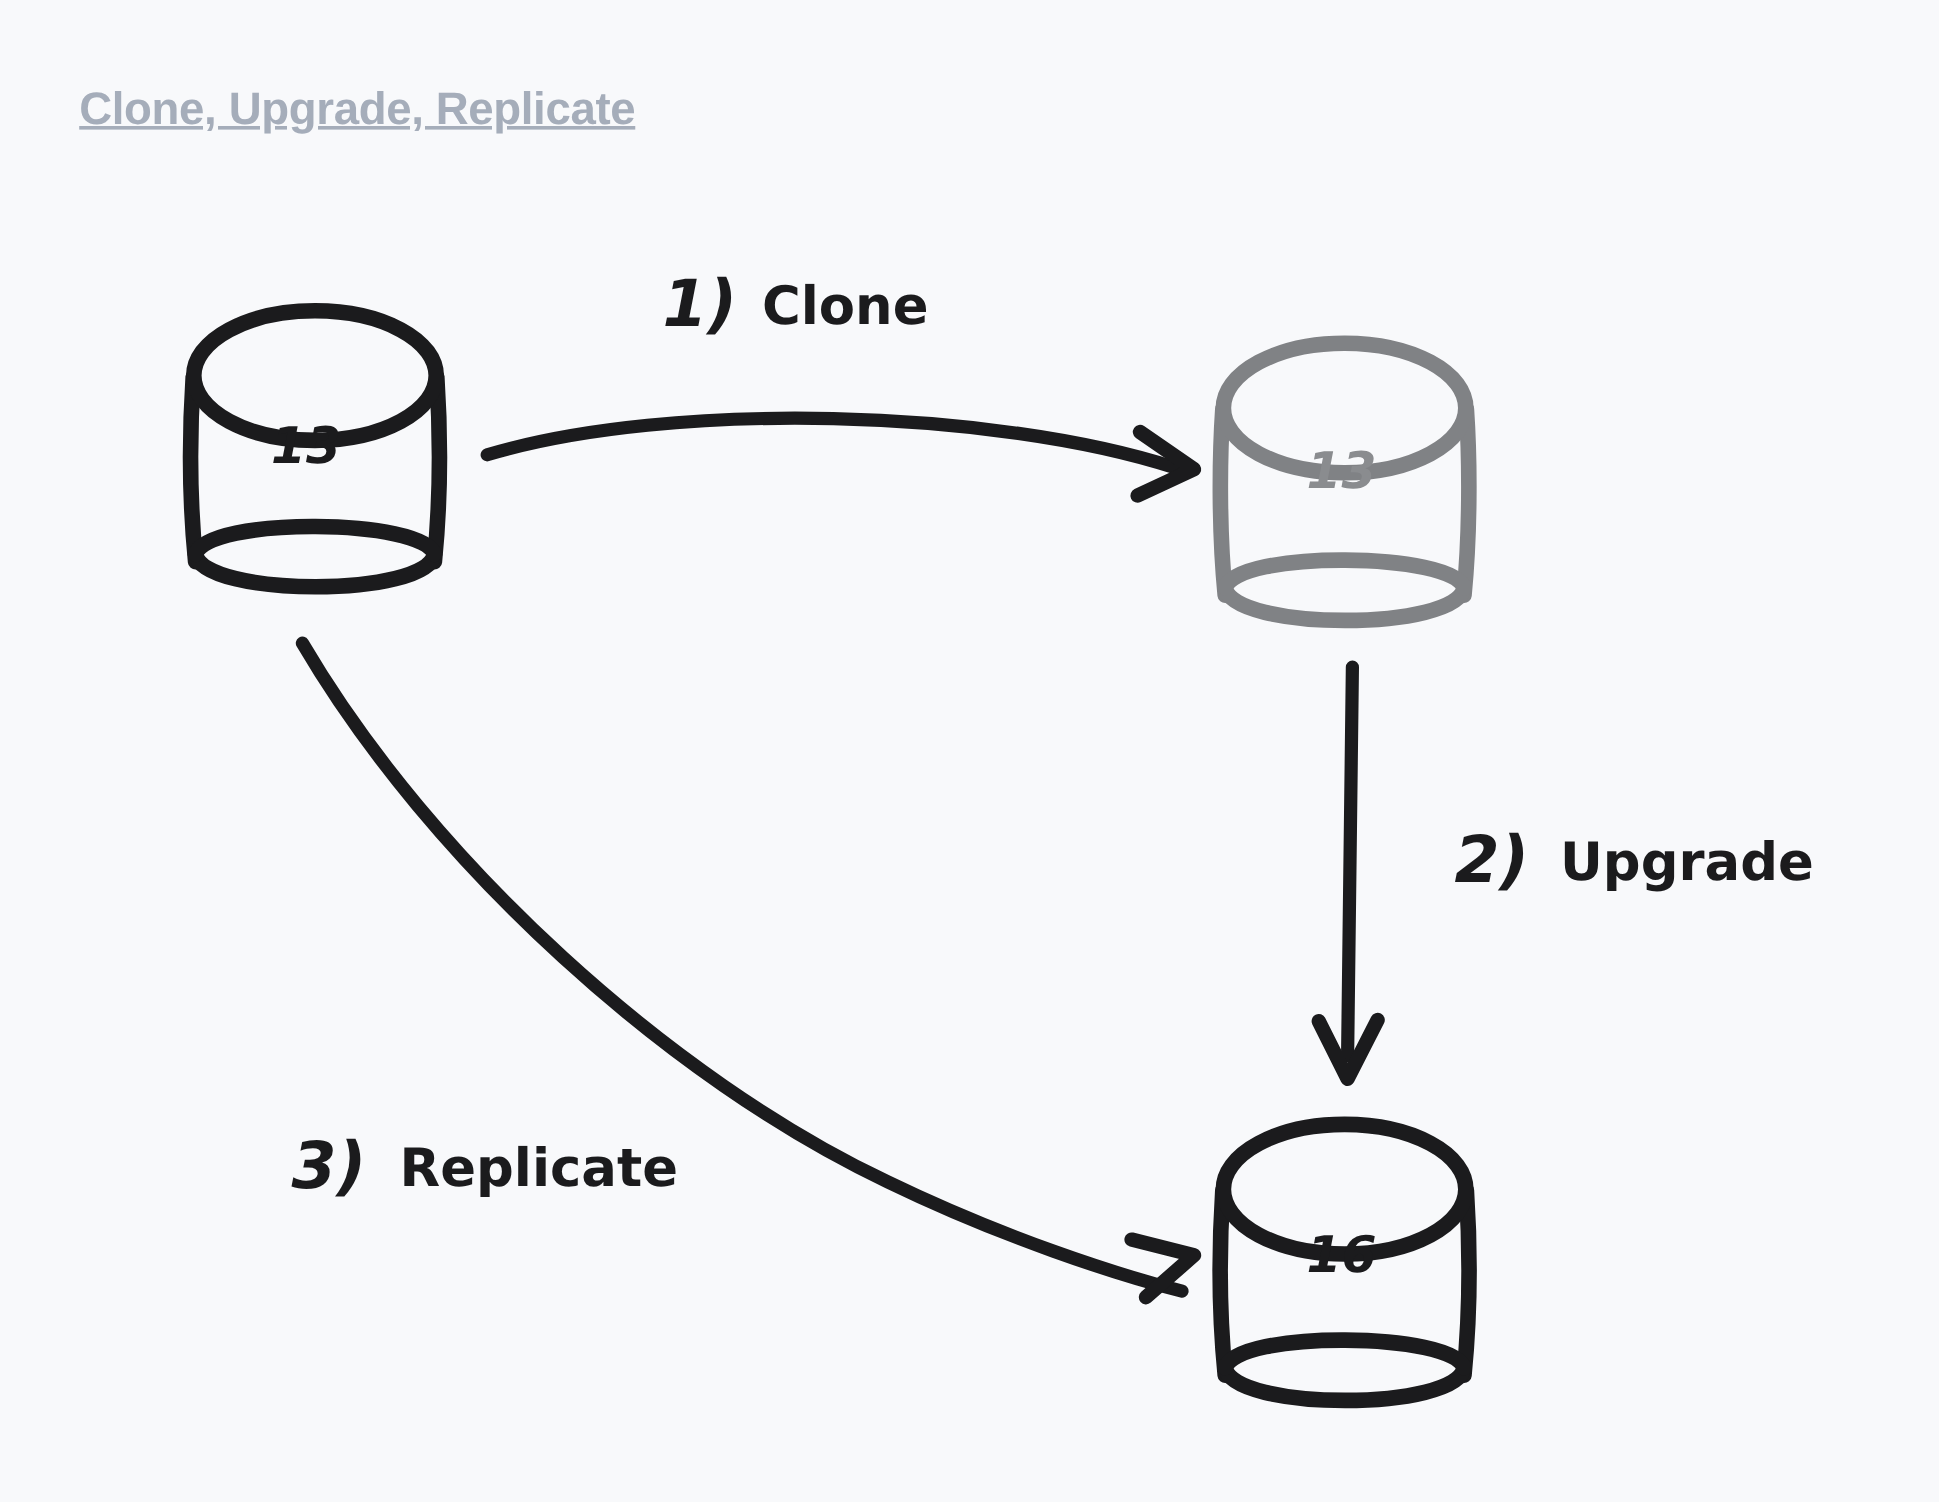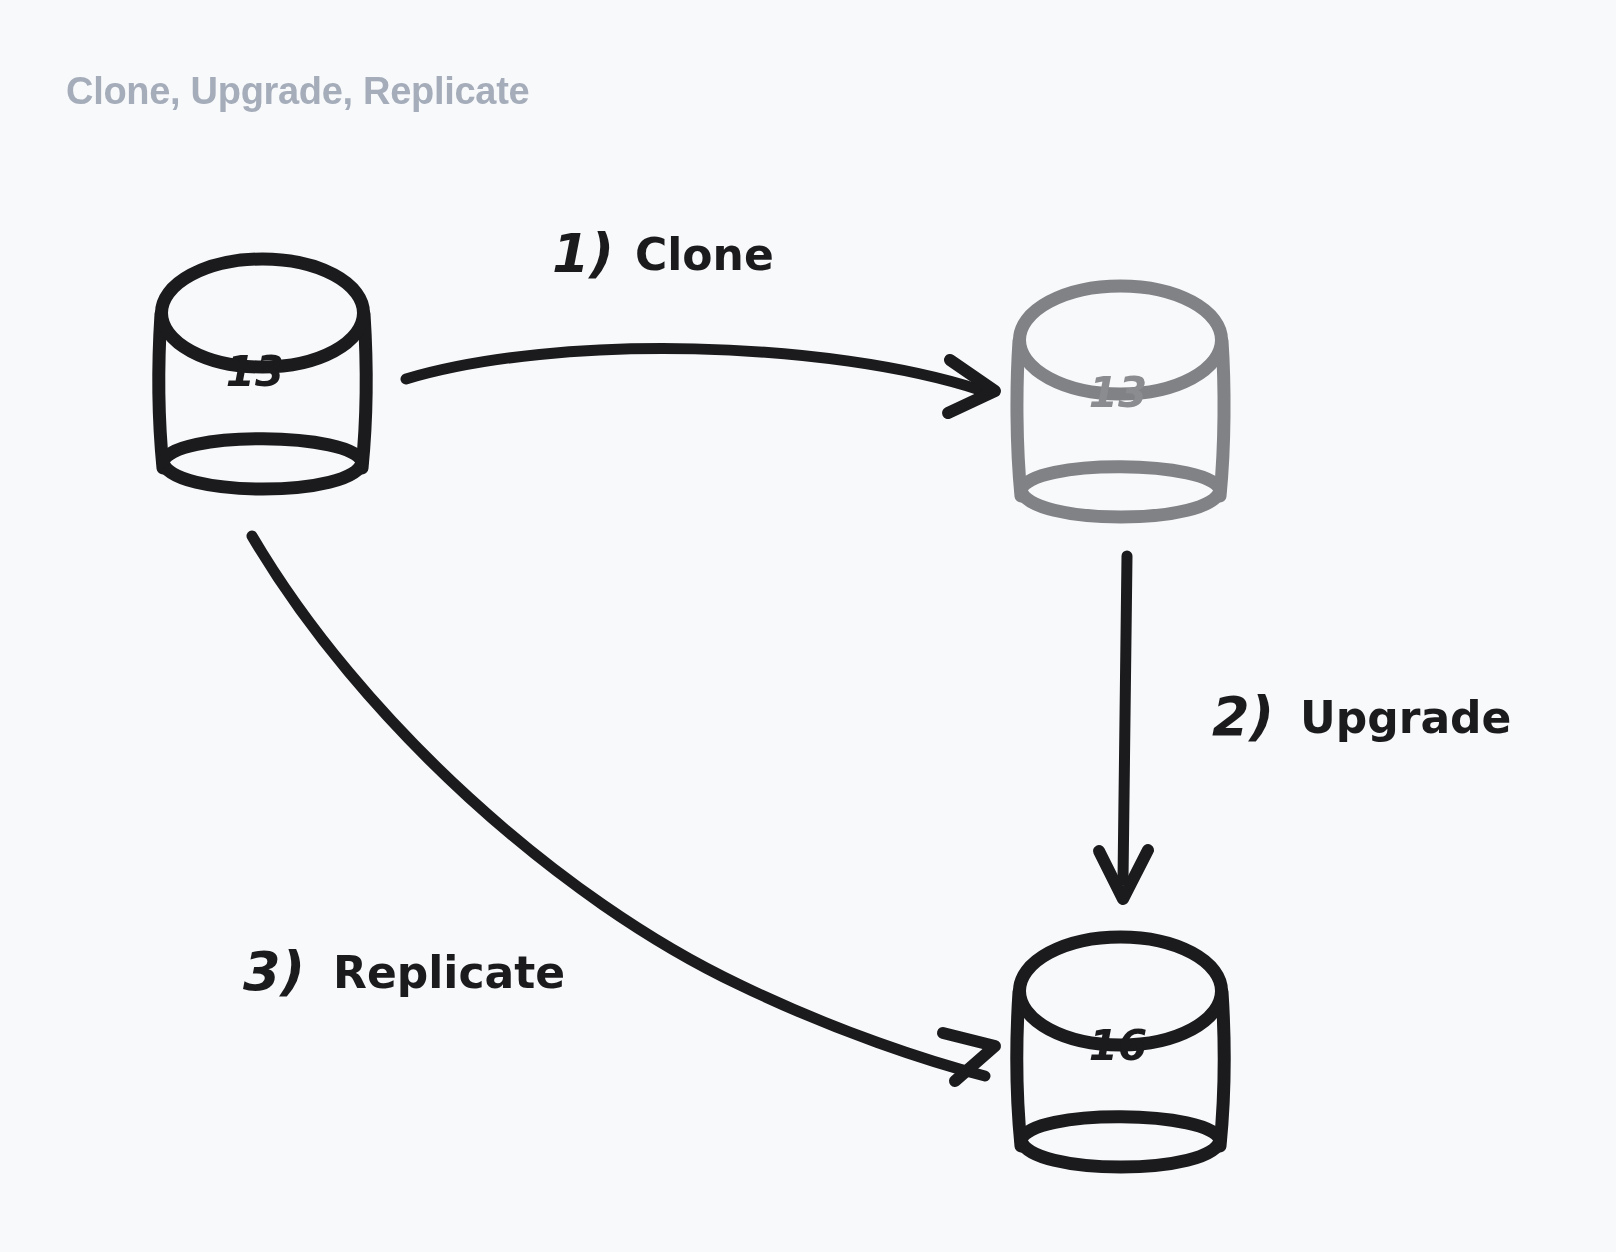--- a/index.html
+++ b/index.html
@@ -28,20 +28,21 @@
   .board-title {
     position: absolute;
     left: 66px;
     top: 70px;
     font-family: "Liberation Sans", sans-serif;
     font-size: 38px;
     font-weight: 700;
     letter-spacing: -0.3px;
     color: #a5adba;
     white-space: nowrap;
+    text-decoration: underline;
   }
   .hand-label {
     font-family: "DejaVu Sans", sans-serif;
     font-weight: 700;
     fill: #1b1b1d;
   }
   .hand-label .num {
     font-size: 54px;
     font-style: italic;
   }

